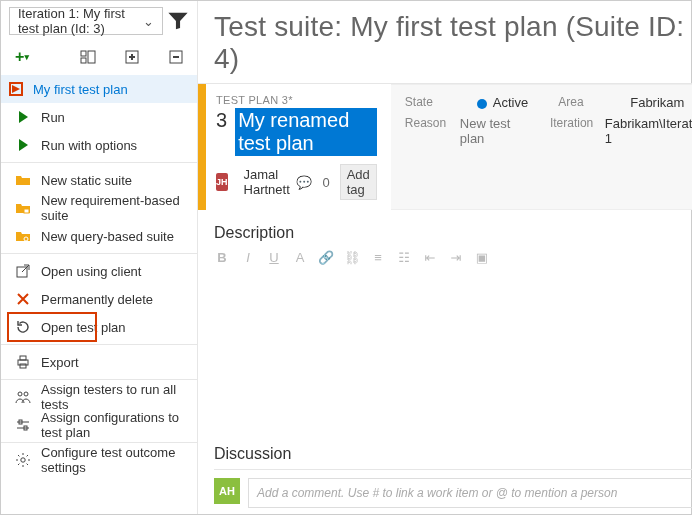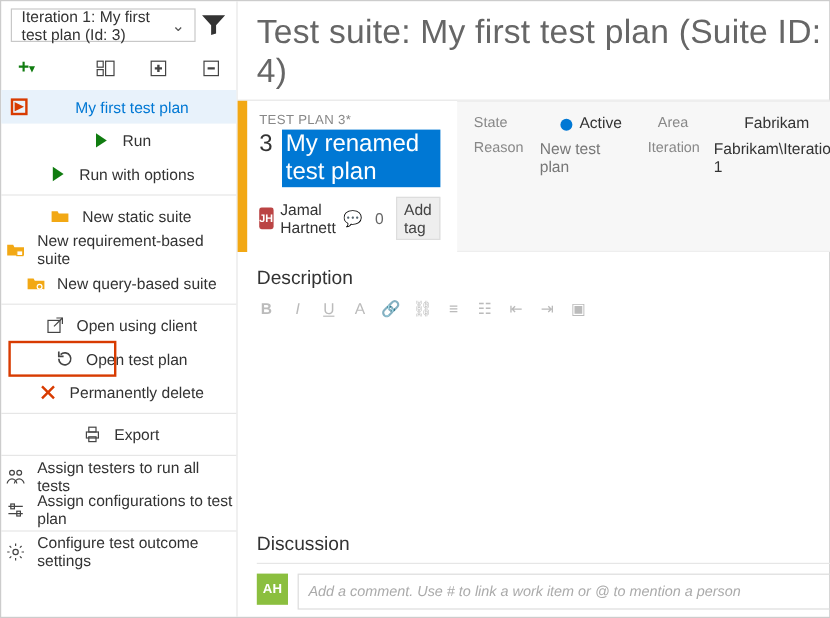--- a/index.html
+++ b/index.html
@@ -10,21 +10,21 @@
   .left-top { display: flex; align-items: center; padding: 6px 8px 4px 8px; gap: 4px; }
   .iter-select { flex: 1; border: 1px solid #c8c8c8; height: 28px; display: flex; align-items: center; padding: 0 8px; justify-content: space-between; background: #fff; }
   .iter-select .chev { color: #555; }
   .funnel { width: 22px; height: 22px; display: flex; align-items: center; justify-content: center; color: #333; }
   .tree-toolbar { display: flex; align-items: center; padding: 4px 10px; gap: 22px; height: 36px; border-bottom: 1px solid transparent; }
   .tb-btn { width: 22px; height: 22px; display: flex; align-items: center; justify-content: center; color: #333; }
   .tb-btn.green { color: #107c10; font-size: 16px; font-weight: bold; }
   .tb-btn svg { width: 16px; height: 16px; stroke: #444; fill: none; }
   
   .tree { flex: 1; }
-  .row { display: flex; align-items: center; height: 28px; padding-left: 4px; gap: 10px; position: relative; justify-content: center; }
+  .row { display: flex; align-items: center; height: 28px; padding-left: 14px; gap: 10px; position: relative; }
   .row.selected { background: #e8f2fb; color: #0078d4; }
   .caret-box { width:14px; height:14px; border:2px solid #d83b01; display:flex; align-items:center; justify-content:center; position:absolute; left:8px; }
   .caret-box svg { width:8px; height:8px; fill:#d83b01; }
   .row.selected .indent { margin-left: 18px; }
   .row .indent { margin-left: 18px; }
   .ic { width:16px; height:16px; display:flex; align-items:center; justify-content:center; flex-shrink:0; }
   .ic svg { width:16px; height:16px; }
   .divider { height:1px; background:#e6e6e6; margin:3px 0; }
   .highlight-redbox { position:absolute; left:6px; right:100px; top:-1px; bottom:-1px; border:2px solid #d83b01; pointer-events:none; }
   
@@ -32,21 +32,21 @@
   .right-header { font-size:28px; color:#666; font-weight:300; padding:10px 16px 8px 16px; letter-spacing:.2px; }
   .wi-card { display:flex; border-top:1px solid #e6e6e6; }
   .wi-strip { display:flex; }
   .orange-bar { width:8px; background:#f2a814; }
   .wi-inner { flex:1; padding:10px 14px 10px 10px; }
   .wi-type { font-size:11px; color:#888; letter-spacing:.3px; }
   .wi-title-row { display:flex; align-items:baseline; gap:8px; margin-top:2px; }
   .wi-id { font-size:20px; color:#333; }
   .wi-title { font-size:20px; background:#0078d4; color:#fff; padding:1px 3px; }
   .wi-sub { display:flex; align-items:center; justify-content:space-between; margin-top:8px; }
-  .wi-person { display:flex; align-items:center; gap:6px; }
+  .wi-person { display:flex; align-items:center; gap:16px; }
   .avatar { width:18px; height:18px; background:#b44; border-radius:2px; display:flex; align-items:center; justify-content:center; color:#fff; font-size:9px; font-weight:bold; }
   .wi-right { display:flex; align-items:center; gap:10px; color:#666; }
   .addtag { background:#eee; border:1px solid #ddd; font-size:13px; padding:2px 6px; color:#444; }
   .fields { background:#f7f7f7; padding:10px 14px 14px 14px; border-top:1px solid #eee; border-bottom:1px solid #eee; }
   .frow { display:flex; align-items:flex-start; margin-bottom:6px; }
   .flabel { width:72px; color:#888; font-size:12px; }
   .fval { color:#333; }
   .dot { width:10px; height:10px; background:#0078d4; border-radius:50%; display:inline-block; margin-right:6px; vertical-align:middle; }
   .fcol2 { margin-left:30px; }
   .section-title { font-size:16px; color:#333; margin:14px 16px 6px 16px; }
@@ -157,37 +157,37 @@
       <div class="row">
         <span class="ic">
             <svg viewBox="0 0 16 16" stroke="#444" fill="none">
               <rect x="2" y="4" width="10" height="10"></rect>
               <path d="M9 2h5v5"></path>
               <path d="M14 2 L7 9"></path>
             </svg>
           </span>
         <span>Open using client</span>
       </div>
+      <div class="row">
+        <span class="ic">
+            <svg viewBox="0 0 16 16">
+              <path d="M3 3 L13 13 M13 3 L3 13" stroke="#d83b01" stroke-width="2"></path>
+            </svg>
+          </span>
+        <span>Permanently delete</span>
+      </div>
       <div class="row" style="position:relative;">
         <div class="highlight-redbox"></div>
         <span class="ic">
             <svg viewBox="0 0 16 16" stroke="#444" fill="none" stroke-width="1.4">
               <path d="M3 8a5 5 0 1 0 1.5-3.5"></path>
               <path d="M3 2v4h4"></path>
             </svg>
           </span>
         <span>Open test plan</span>
-      </div>
-      <div class="row">
-        <span class="ic">
-            <svg viewBox="0 0 16 16">
-              <path d="M3 3 L13 13 M13 3 L3 13" stroke="#d83b01" stroke-width="2"></path>
-            </svg>
-          </span>
-        <span>Permanently delete</span>
       </div>
       <div class="divider"></div>
       <div class="row">
         <span class="ic">
             <svg viewBox="0 0 16 16" stroke="#444" fill="none">
               <rect x="3" y="6" width="10" height="5"></rect>
               <rect x="5" y="2" width="6" height="4"></rect>
               <rect x="5" y="10" width="6" height="4"></rect>
             </svg>
           </span>

